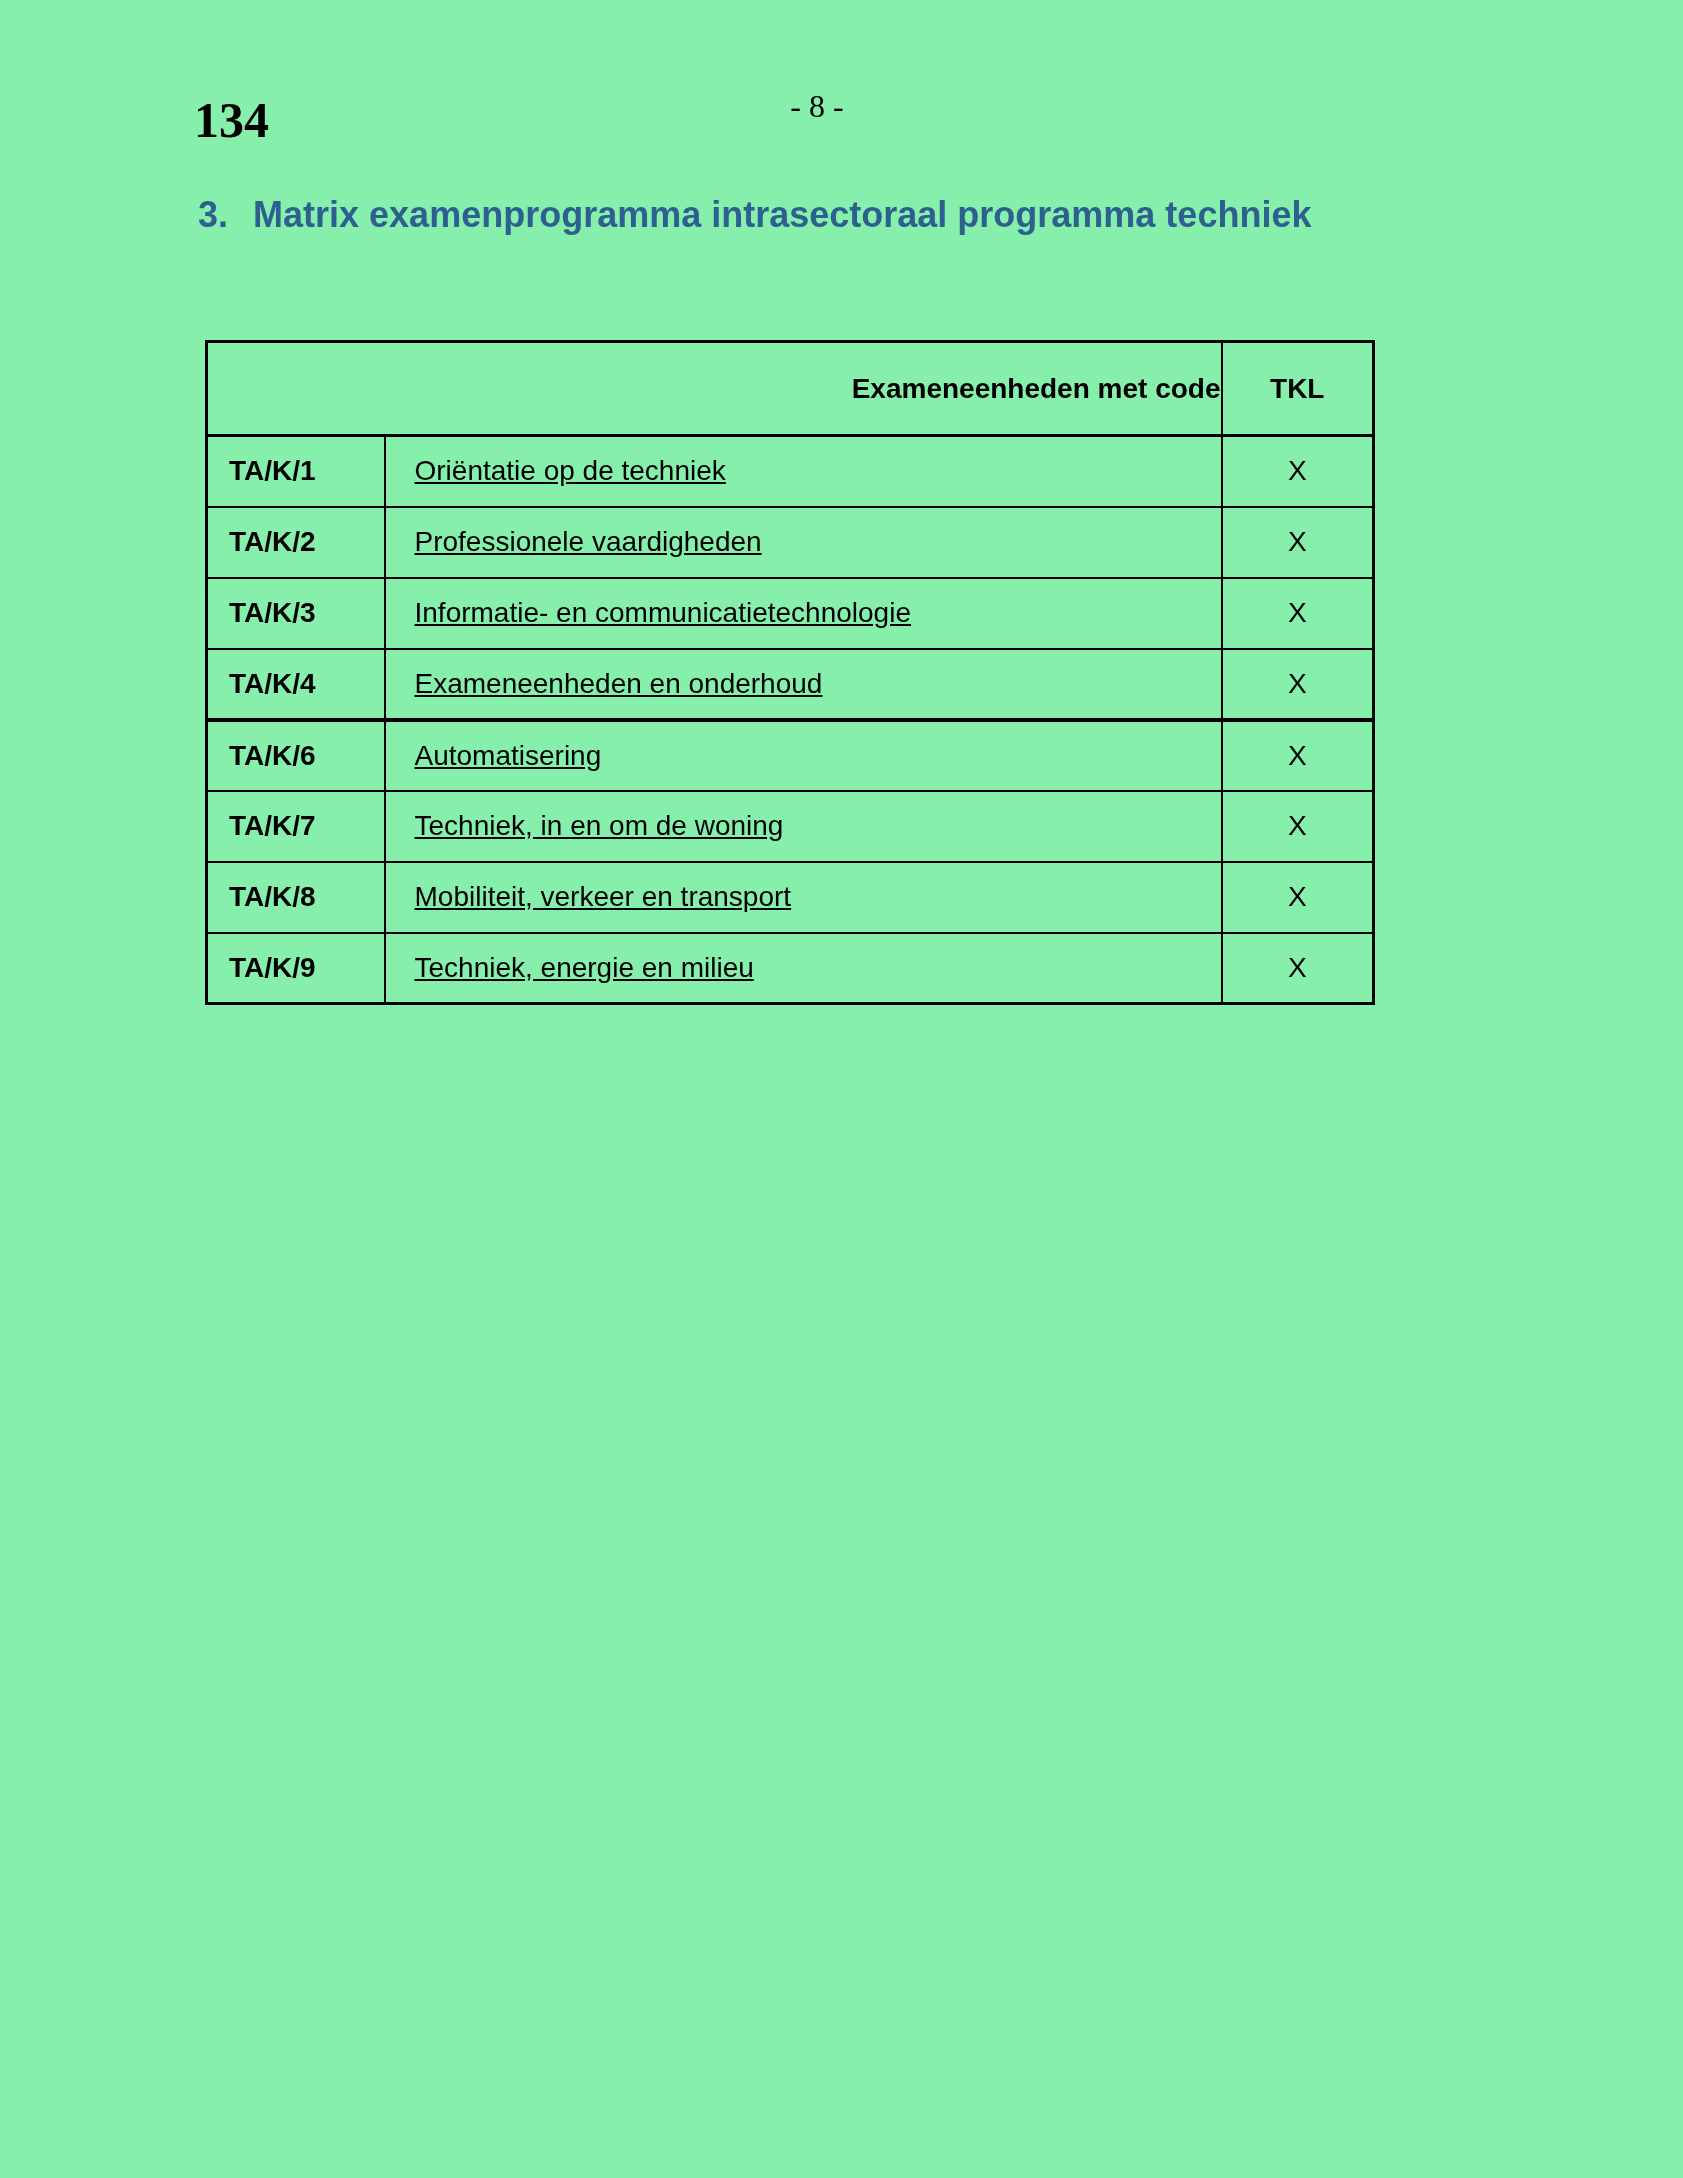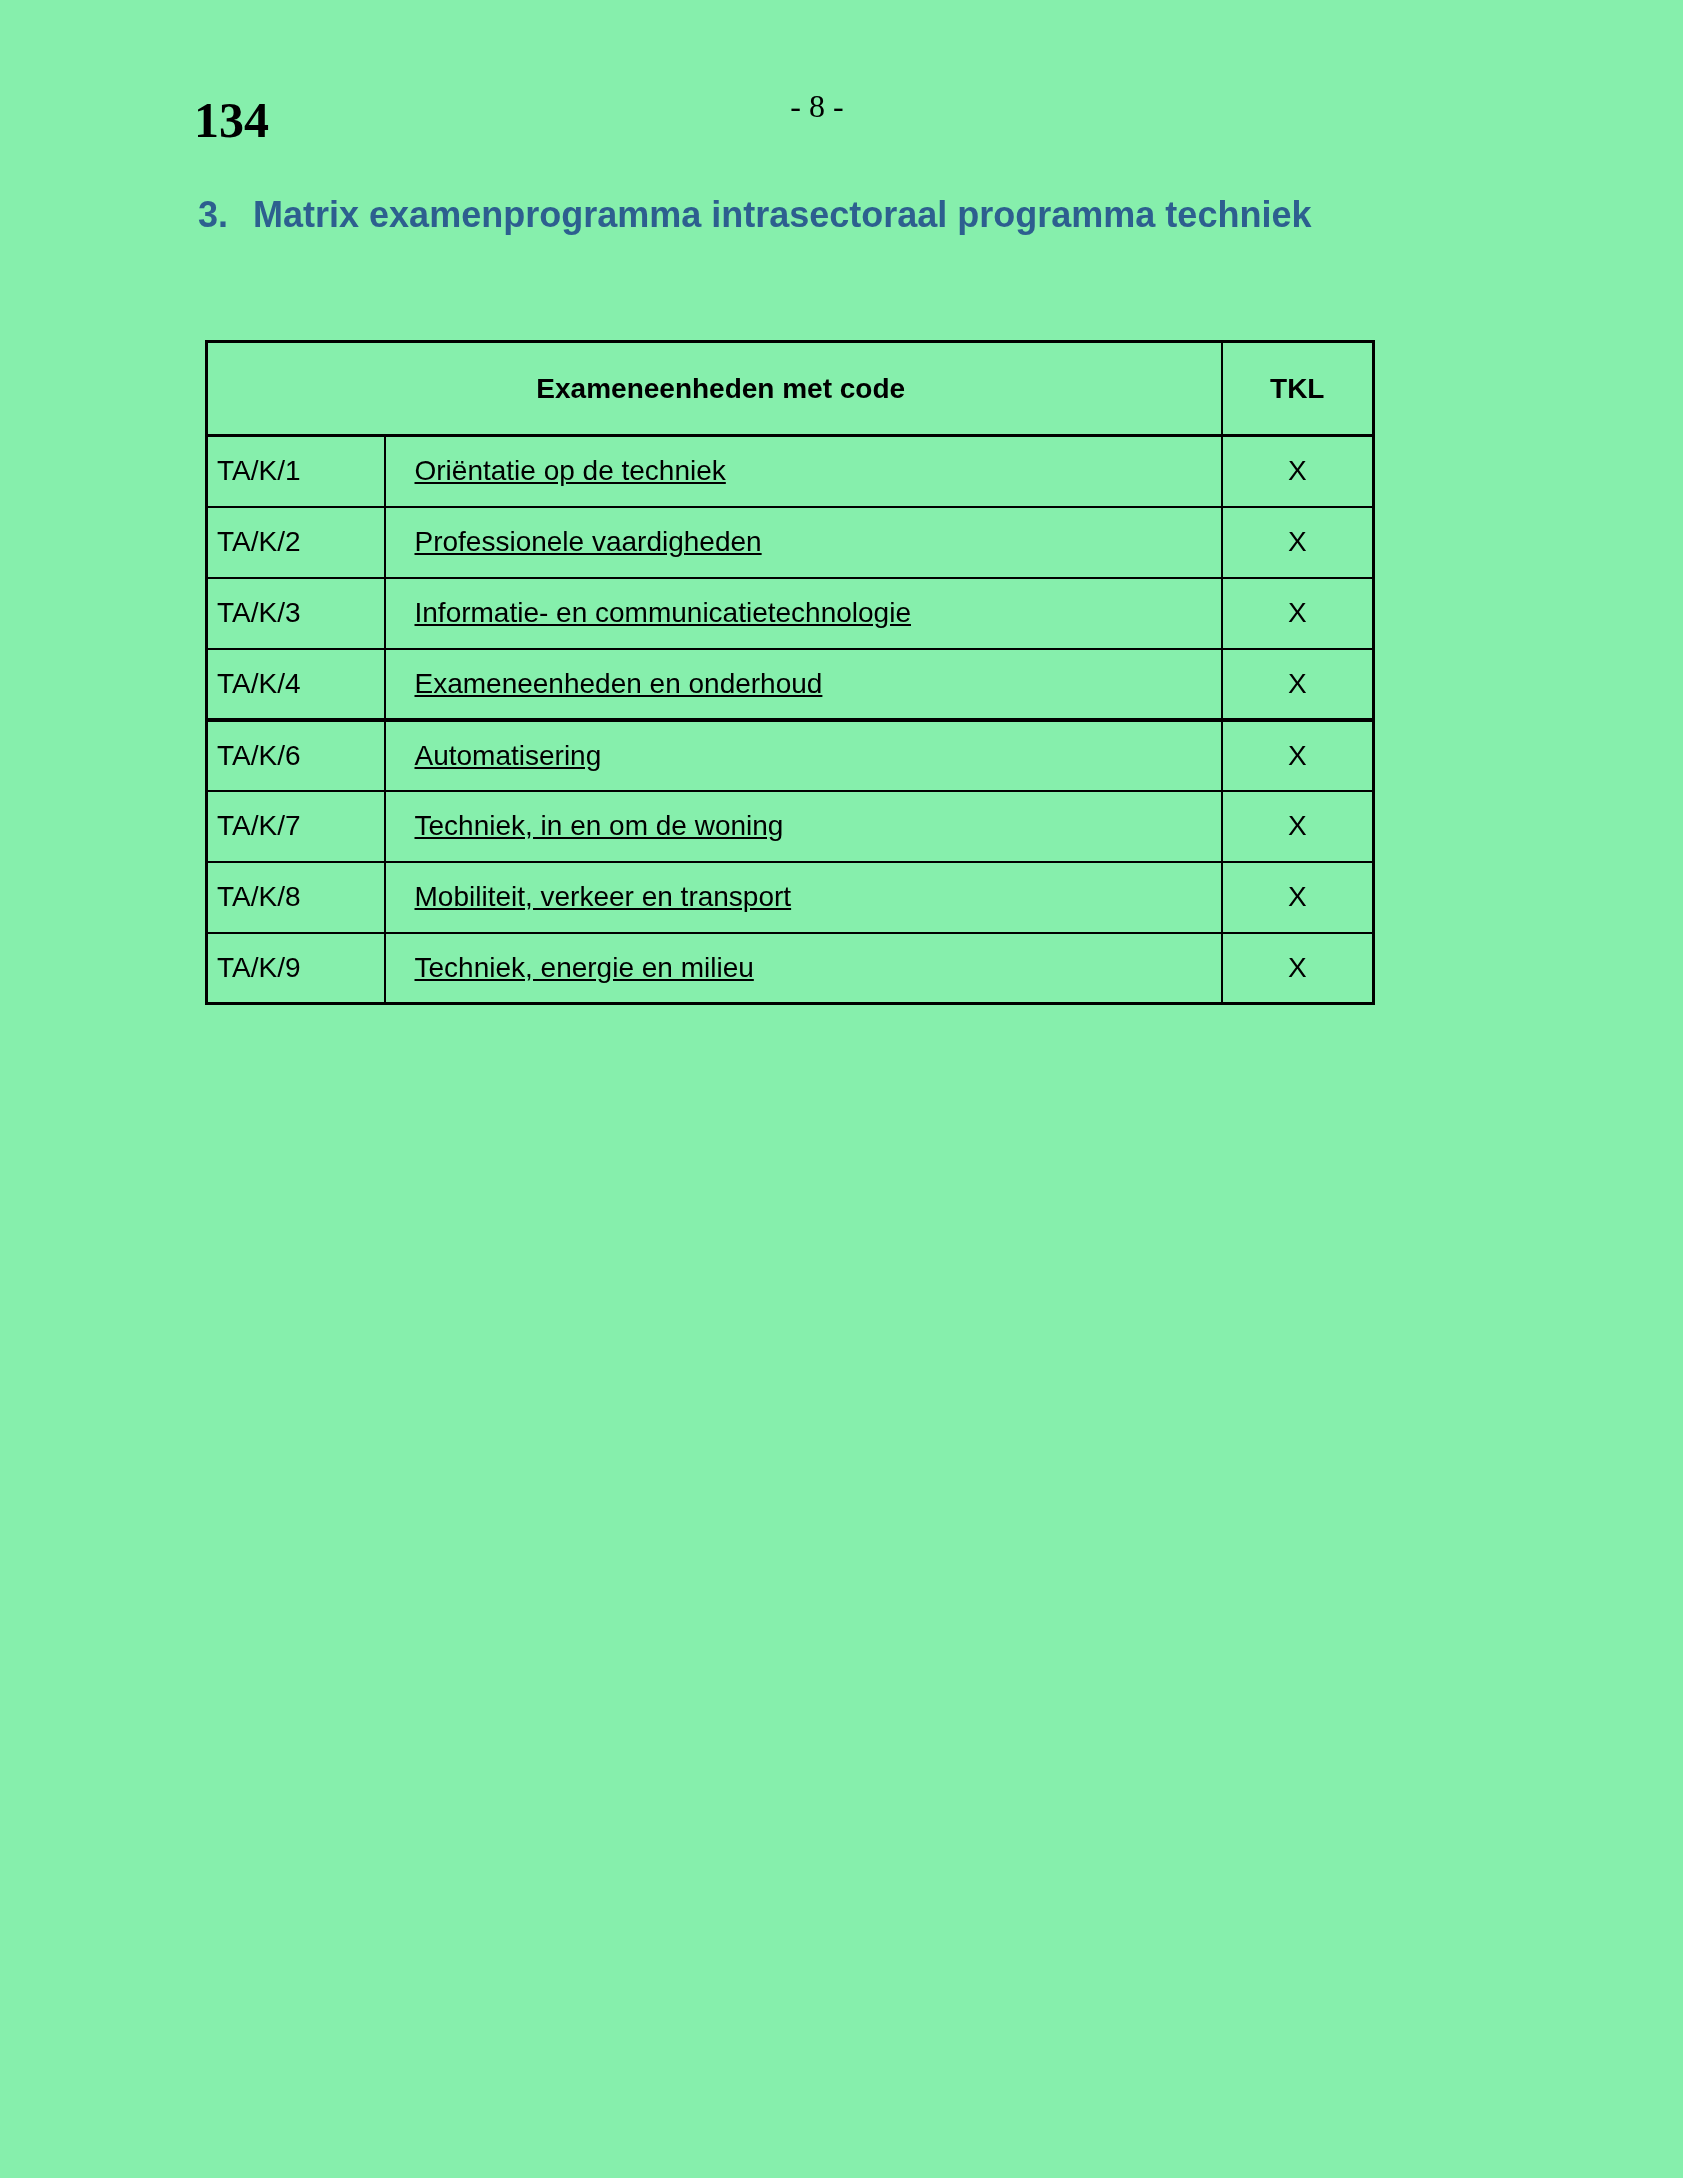--- a/index.html
+++ b/index.html
@@ -46,26 +46,26 @@
   .exam-table th, .exam-table td {
     border: 2px solid #000;
     vertical-align: middle;
     font-size: 28px;
     color: #000;
     overflow: hidden;
     white-space: nowrap;
   }
   .header-row { height: 94px; }
   .header-row th { border-bottom: 3px solid #000; }
-  .head-main { text-align: center; padding-left: 13px; font-weight: bold; }
+  .head-main { text-align: right; padding-left: 13px; font-weight: bold; }
   .head-tkl  { text-align: center; font-weight: bold; margin-left: 24px; }
   tbody tr { height: 71px; }
   
   tbody tr:nth-child(5) td, tbody tr:nth-child(9) td { border-top-width: 4px; }
-  .code-cell  { padding-left: 9px; font-weight: normal; }
+  .code-cell  { padding-left: 21px; font-weight: bold; }
   .title-cell { padding-left: 29px; font-weight: normal; text-decoration: underline; }
   .tkl-cell   { text-align: center; font-size: 27px; }
 </style>
 </head>
 <body>
 
 <div class="page">
 
   <div class="page-number">134</div>
 

